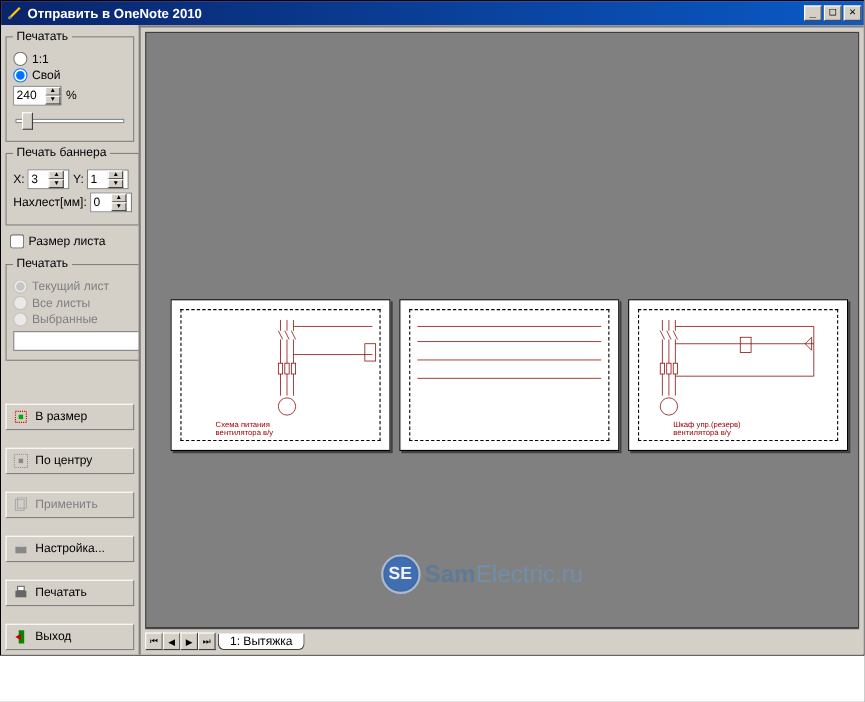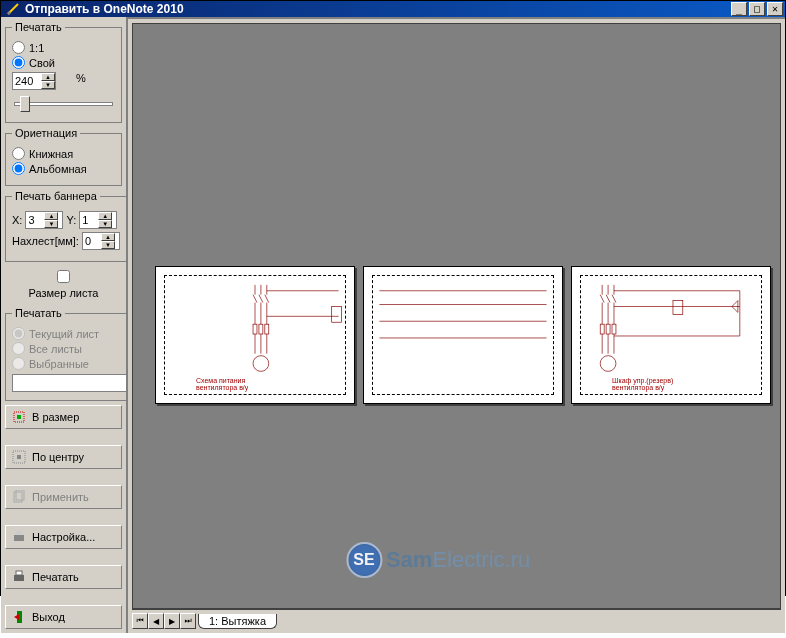--- a/index.html
+++ b/index.html
@@ -339,47 +339,36 @@
       <fieldset>
         <legend>Печатать</legend>
         <div class="radio-row">
           <input type="radio" name="scale" style="">
           <span>1:1</span>
         </div>
         <div class="radio-row">
           <input type="radio" name="scale" checked="" style="">
           <span>Свой</span>
         </div>
-        <div style="display:flex;align-items:flex-start;gap:20px;margin-top:3px;">
+        <div style="display:flex;align-items:center;gap:4px;margin-top:3px;">
           <div class="spin">
             <input value="240" style="">
             <div class="spin-btns">
                 <button>▲</button>
                 <button>▼</button>
               </div>
           </div>
           <span>%</span>
         </div>
         <div class="slider">
           <div class="slider-track"></div>
           <div class="slider-thumb"></div>
         </div>
       </fieldset>
 
-      <fieldset>
-        <legend>Ориетнация</legend>
-        <div class="radio-row">
-          <input type="radio" name="orient" style="">
-          <span>Книжная</span>
-        </div>
-        <div class="radio-row">
-          <input type="radio" name="orient" checked="" style="">
-          <span>Альбомная</span>
-        </div>
-      </fieldset>
 
       <fieldset>
         <legend>Печать баннера</legend>
         <div class="banner-row">
           <span>X:</span>
           <div class="spin" style="width:38px">
             <input style="width: 18px;" value="3">
             <div class="spin-btns">
                 <button>▲</button>
                 <button>▼</button>
@@ -399,21 +388,21 @@
           <div class="spin" style="width:38px">
             <input style="width: 18px;" value="0">
             <div class="spin-btns">
                 <button>▲</button>
                 <button>▼</button>
               </div>
           </div>
         </div>
       </fieldset>
 
-      <div class="check-row" style="padding:2px 4px;flex-direction:column;">
+      <div class="check-row" style="padding:2px 4px;">
         <input type="checkbox" style="">
         <span>Размер листа</span>
       </div>
 
       <fieldset>
         <legend>Печатать</legend>
         <div class="radio-row disabled-text">
           <input type="radio" name="print" checked="" disabled="" style="">
           <span>Текущий лист</span>
         </div>

